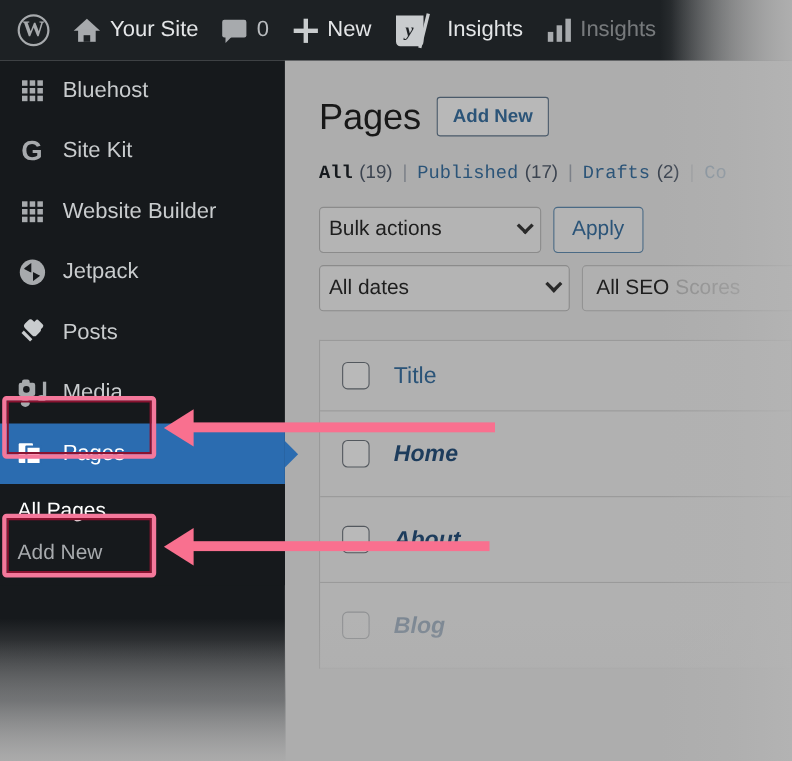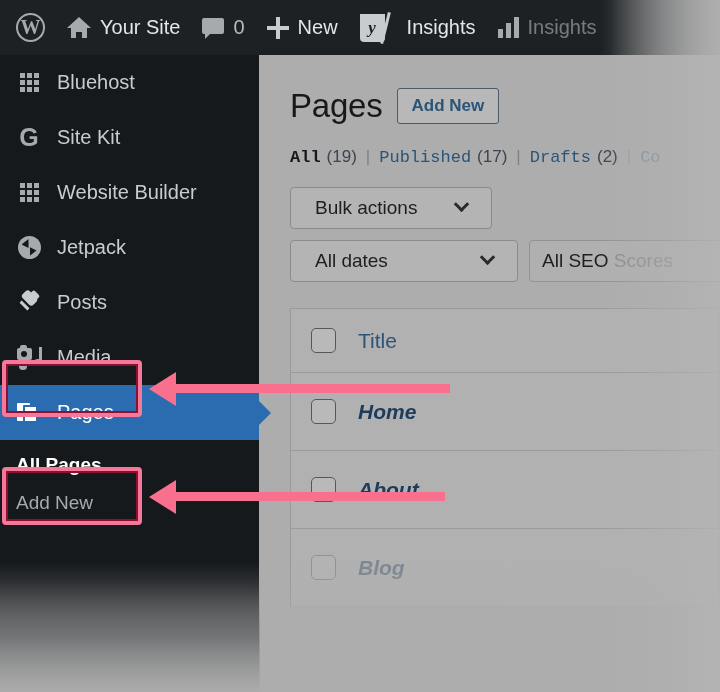--- a/index.html
+++ b/index.html
@@ -339,21 +339,21 @@
     background: #16191c;
     padding: 6px 0 10px 0;
   }
   .submenu-item {
     display: block;
     padding: 8px 0 8px 16px;
     font-size: 19px;
     color: #a7aaad;
     white-space: nowrap;
   }
-  .submenu-item.current { color: #ffffff; font-weight: bold; }
+  .submenu-item.current { color: #ffffff; font-weight: normal; }
 
   
   #main {
     position: absolute;
     top: 55px; left: 260px;
     width: 460px;
     height: 637px;
     background: #adadad;
     z-index: 10;
     padding: 32px 0 0 30px;
@@ -405,21 +405,21 @@
     margin-bottom: 11px;
   }
   .sel {
     display: flex;
     align-items: center;
     justify-content: space-between;
     gap: 18px;
     background: #b4b4b4;
     border: 1px solid #8b8b8b;
     border-radius: 4px;
-    padding: 9px 24px;
+    padding: 9px 8px;
     font-size: 19px;
     color: #1e1e1e;
     white-space: nowrap;
   }
   .sel.wide { min-width: 202px; }
   .sel.wider { min-width: 228px; }
   .chev {
     display: inline-block;
     width: 11px; height: 11px;
     border-right: 3px solid #2a2a2a;
@@ -722,20 +722,21 @@
       <span class="ss-count">(2)</span>
       <span class="ss-sep ss-fade">|</span>
       <span class="ss-link ss-fade">Co</span>
     </div>
 
     <div class="filters-row">
       <span class="sel wide">
         <span>Bulk actions</span>
         <span class="chev"></span>
       </span>
+      <span class="apply-btn">Apply</span>
     </div>
 
     <div class="filters-row">
       <span class="sel wider">
         <span>All dates</span>
         <span class="chev"></span>
       </span>
       <span class="seo-box">
         <span>All SEO </span><span class="seo-fade">Scores</span>
       </span>

